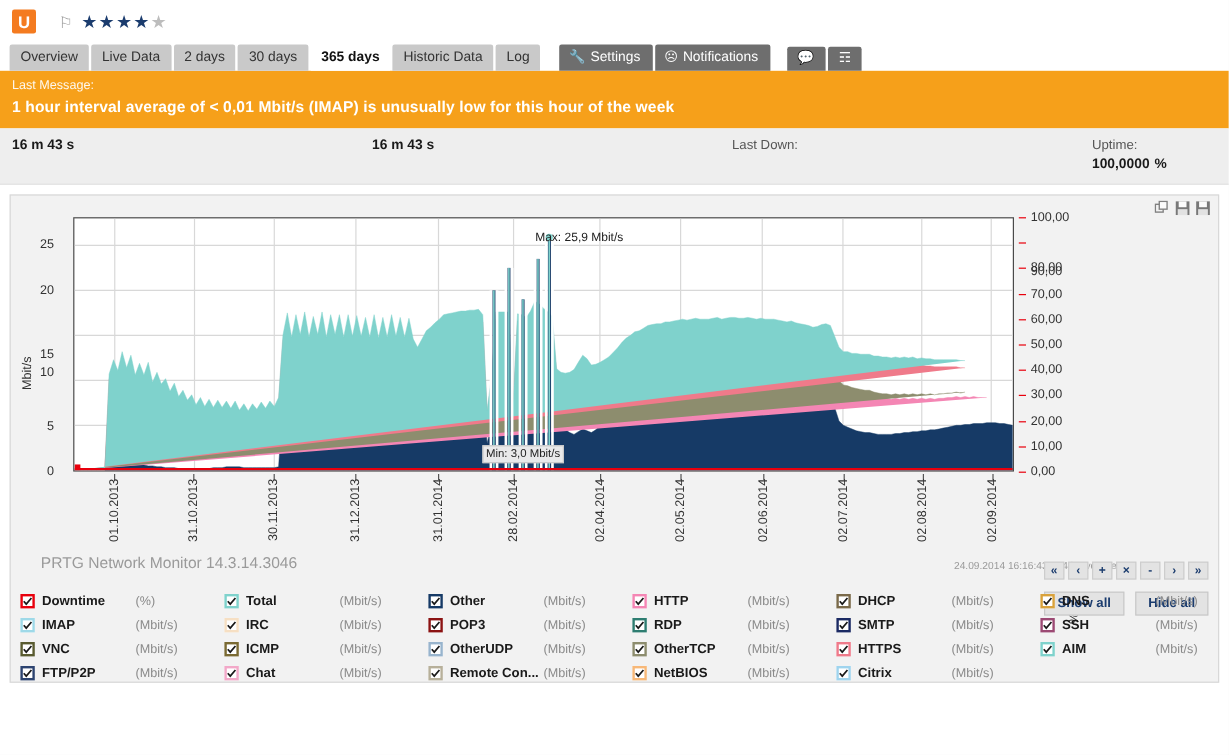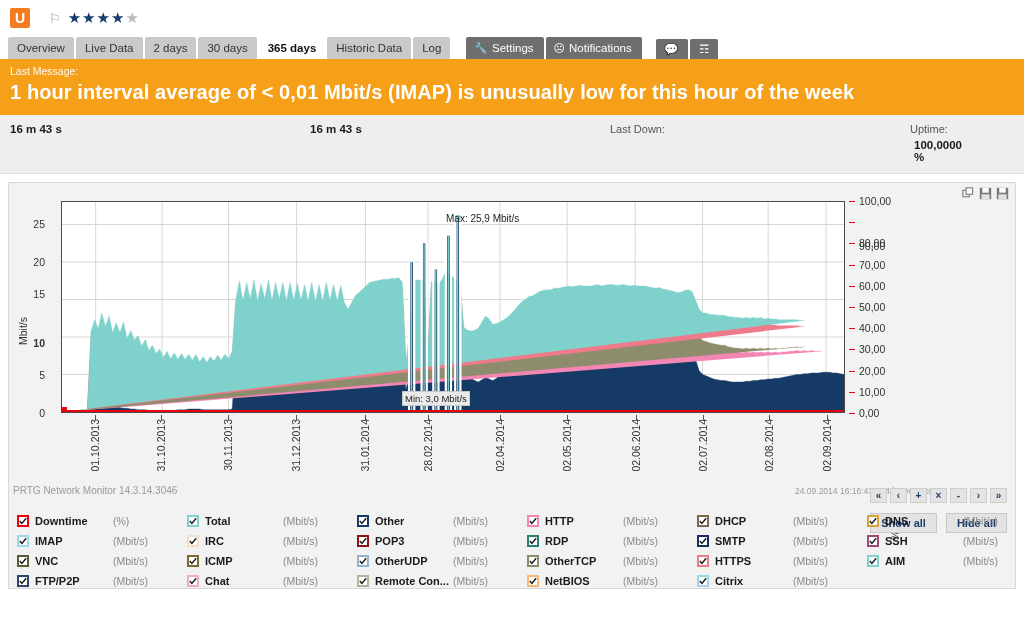--- a/index.html
+++ b/index.html
@@ -42,33 +42,33 @@
   }
   .tab.icon-only {
     background:#6e6e6e; color:#ffffff; padding:4px 9px; margin-left:0;
   }
   .tab-ic { margin-right:4px; font-size:11px; }
   .icon-gap { width:12px; }
 
   
   .msgband { background:#f6a01a; color:#fff; padding:6px 10px 11px 10px; }
   .msg-label { font-size:10.5px; opacity:.92; margin-bottom:4px; }
-  .msg-text { font-size:20px; font-weight:bold; letter-spacing:.1px; }
+  .msg-text { font-size:13px; font-weight:bold; letter-spacing:.1px; }
 
   
   .statusstrip {
     background:#eeeeee; display:flex; padding:8px 10px 10px 10px;
     border-bottom:1px solid #e2e2e2;
   }
   .status-cell { flex:0 0 auto; }
   .sc1 { width:300px; } .sc2 { width:300px; } .sc3 { width:300px; }
   .sc4 { width:auto; }
   .status-label { color:#555; font-size:11px; margin-bottom:4px; }
   .status-value { font-weight:bold; font-size:11.5px; color:#1a1a1a; }
-  .uptime-row { display:flex; align-items:baseline;flex-direction:column; }
+  .uptime-row { display:flex; align-items:baseline; }
   .uptime-val { width:48px; overflow:hidden; white-space:nowrap; }
   .uptime-unit { margin-left:4px; font-weight:bold; }
 
   
   .graphpanel {
     margin:8px; border:1px solid #d8d8d8; background:#f2f2f2;
     height:407px; position:relative;
   }
   .chart-tools {
     position:absolute; right:6px; top:4px; display:flex; gap:4px; z-index:5;
@@ -114,21 +114,21 @@
   .xaxis { position:absolute; left:52px; top:224px; width:784px; height:68px; }
   .xtick {
     position:absolute; top:0; font-size:10.5px; color:#333;
     writing-mode:vertical-rl; transform:rotate(180deg); white-space:nowrap;
   }
   .xtick-mark {
     position:absolute; top:-4px; width:1px; height:5px; background:#555;
   }
 
   .chart-footer-left {
-    position:absolute; left:4px; bottom:92px; font-size:10px; color:#9a9a9a;
+    position:absolute; left:25px; bottom:92px; font-size:13px; color:#9a9a9a;
   }
   .chart-footer-right {
     position:absolute; left:786px; bottom:92px; font-size:8.5px; color:#9a9a9a;
   }
 
   
   .navbtns {
     position:absolute; right:8px; top:305px; display:flex; gap:3px;
   }
   .navbtn {
@@ -240,22 +240,22 @@
     </svg>
   </div>
 
   <div class="chart-wrap">
     <div class="ylabel-left">Mbit/s</div>
     <div class="ylabel-right">%</div>
 
     <div class="axis-left-col" id="yticks-left">
         <div class="ytick-left" style="top: 218px; padding-right: 8px;">0</div>
         <div class="ytick-left" style="top: 180.143px; padding-right: 8px;">5</div>
-        <div class="ytick-left" style="top: 148px; padding-right: 8px; font-weight: bold;">10</div>
-        <div class="ytick-left" style="top: 99px; padding-right: 8px;">15</div>
+        <div class="ytick-left" style="top: 135px; padding-right: 8px;">10</div>
+        <div class="ytick-left" style="top: 120px; padding-right: 8px;">15</div>
         <div class="ytick-left" style="top: 66.5714px; padding-right: 8px;">20</div>
         <div class="ytick-left" style="top: 28.7143px; padding-right: 8px;">25</div>
       </div>
     <div class="axis-right-col" id="yticks-right">
         <div class="ytick-right" style="top: 218px; padding-left: 10px;">0,00</div>
         <div style="position: absolute; left: 0px; width: 6px; height: 1px; background: rgb(232, 0, 13); top: 218px;"></div>
         <div class="ytick-right" style="top: 196.8px; padding-left: 10px;">10,00</div>
         <div style="position: absolute; left: 0px; width: 6px; height: 1px; background: rgb(232, 0, 13); top: 196.8px;"></div>
         <div class="ytick-right" style="top: 175.6px; padding-left: 10px;">20,00</div>
         <div style="position: absolute; left: 0px; width: 6px; height: 1px; background: rgb(232, 0, 13); top: 175.6px;"></div>

